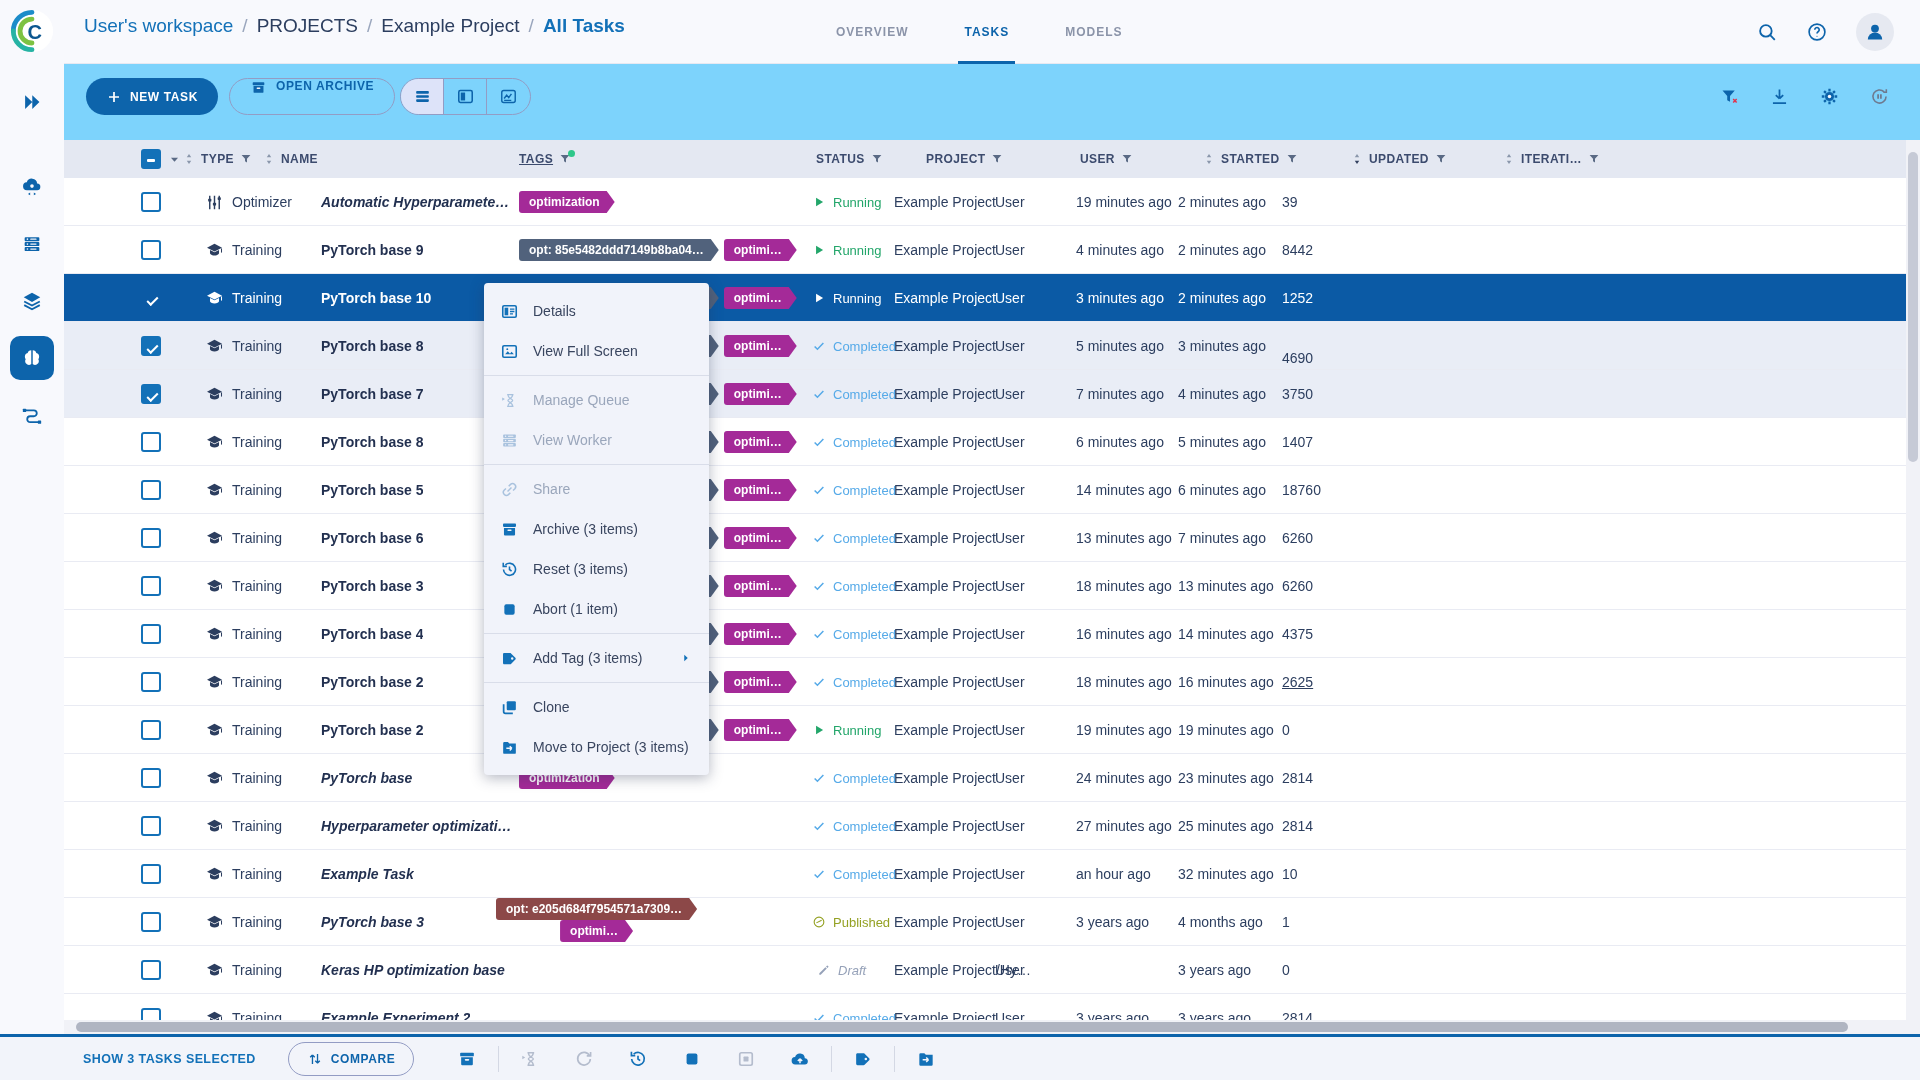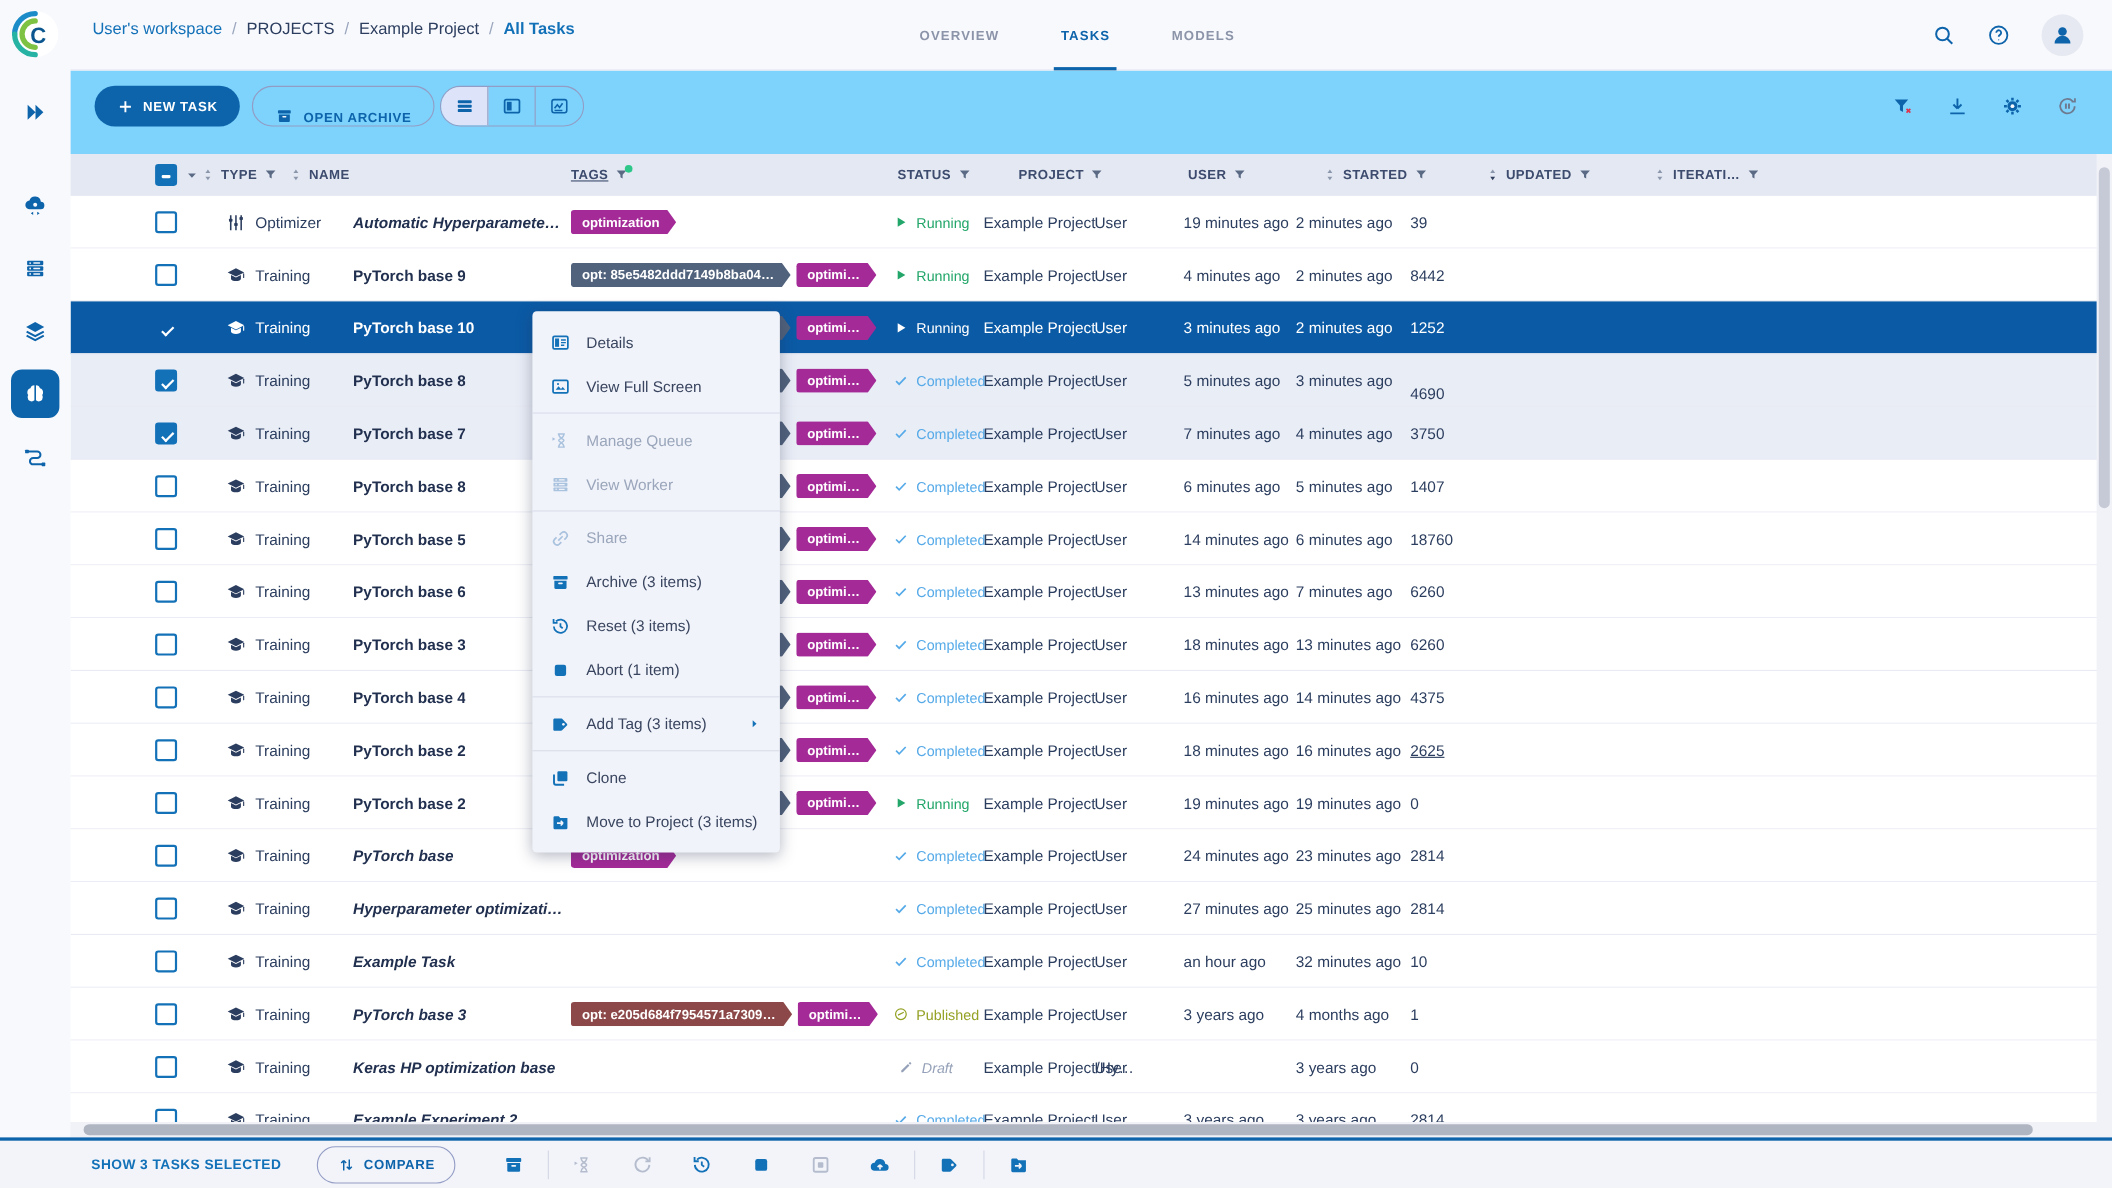--- a/index.html
+++ b/index.html
@@ -8,21 +8,21 @@
     --tag-magenta:#a42a98; --tag-slate:#51627c; --tag-maroon:#8c4848; --filter-dot:#2ec78a;
   }
   *{box-sizing:border-box;margin:0;padding:0}
   html,body{width:1920px;height:1080px;overflow:hidden}
   body{font-family:"Liberation Sans",sans-serif;background:#f8f9fd;position:relative;color:#2c3e5f}
   .ic{display:inline-flex;align-items:center;justify-content:center}
   .ic svg{width:100%;height:100%;display:block}
 
   
   .top{position:absolute;left:64px;top:0;right:0;height:64px;background:#f8f9fd;border-bottom:1px solid #e7e9f2;z-index:5}
-  .breadcrumbs{position:absolute;left:20px;top:0;height:52px;display:flex;align-items:center;font-size:15px;gap:9px;white-space:nowrap}
+  .breadcrumbs{position:absolute;left:20px;top:0;height:52px;display:flex;align-items:center;font-size:19px;gap:9px;white-space:nowrap}
   .crumb{color:#2c3e5f}
   .crumb.link{color:var(--primary);cursor:pointer}
   .crumb.active{color:var(--primary);font-weight:bold}
   .crumb-sep{color:#9aa6bd}
   .tabs{position:absolute;left:766px;top:0;height:64px;display:flex;align-items:stretch;gap:44px}
   .tab{display:flex;align-items:center;font-size:12px;font-weight:bold;letter-spacing:1px;color:#8b94a9;cursor:pointer;position:relative;padding:0 6px}
   .tab.active{color:var(--button)}
   .tab.active::after{content:"";position:absolute;left:0;right:0;bottom:0;height:3px;background:var(--button)}
   .top-icons{position:absolute;right:26px;top:0;height:64px;display:flex;align-items:center;gap:28px}
   .top-icons .ic{width:22px;height:22px;color:var(--button);cursor:pointer}
@@ -35,21 +35,21 @@
   .side-nav{position:absolute;left:0;top:80px;width:64px;display:flex;flex-direction:column;align-items:center}
   .side-item{width:44px;height:44px;margin-bottom:13px;border-radius:10px;display:flex;align-items:center;justify-content:center;color:var(--button);cursor:pointer}
   .side-item .ic{width:22px;height:22px}
   .side-item.active{background:var(--button);color:#fff}
   .side-item.gap-big{margin-top:28px}
 
   
   .toolbar{position:absolute;left:64px;top:64px;right:0;height:76px;background:#7dd3fc}
   .btn-primary{position:absolute;left:22px;top:14px;height:37px;padding:0 20px;border:none;border-radius:19px;background:var(--button);color:#fff;font-family:inherit;font-size:12px;font-weight:bold;letter-spacing:.6px;display:flex;align-items:center;gap:8px;cursor:pointer}
   .btn-primary .ic{width:16px;height:16px;color:#fff}
-  .btn-outline{position:absolute;left:165px;top:14px;height:37px;padding:0 20px;border:1px solid #939cc4;border-radius:19px;background:transparent;color:var(--button);font-family:inherit;font-size:12px;font-weight:bold;letter-spacing:.6px;display:flex;align-items:flex-end;gap:9px;cursor:pointer}
+  .btn-outline{position:absolute;left:165px;top:14px;height:37px;padding:0 20px;border:1px solid #939cc4;border-radius:19px;background:transparent;color:var(--button);font-family:inherit;font-size:12px;font-weight:bold;letter-spacing:.6px;display:flex;align-items:flex-start;gap:9px;cursor:pointer}
   .btn-outline .ic{width:17px;height:17px}
   .view-toggle{position:absolute;left:336px;top:14px;height:37px;display:flex;border:1px solid #939cc4;border-radius:19px;overflow:hidden}
   .vt-seg{width:43px;display:flex;align-items:center;justify-content:center;color:var(--button);cursor:pointer;border-right:1px solid #939cc4}
   .vt-seg:last-child{border-right:none}
   .vt-seg.active{background:#dde3f9}
   .vt-seg .ic{width:19px;height:19px}
   .toolbar-right{position:absolute;right:30px;top:14px;height:37px;display:flex;align-items:center;gap:29px}
   .toolbar-right .ic{width:21px;height:21px;color:var(--button);cursor:pointer}
   .toolbar-right .ic.muted{color:#6e7a8f}
 
@@ -894,21 +894,21 @@
         <span class="ic">
           <svg viewBox="0 0 24 24" fill="currentColor">
             <path d="M12 3.6L2.5 8.4 12 13.2l9.5-4.8z"></path>
             <path d="M6.3 11.4v4.2c0 1.5 2.6 2.8 5.7 2.8s5.7-1.3 5.7-2.8v-4.2L12 14.3z"></path>
             <rect x="20.2" y="9.3" width="1.3" height="5.4" rx=".6"></rect>
           </svg>
         </span>
         <span>Training</span>
       </div>
       <div class="cell cell-name ital" style="left: 257px;">PyTorch base 3</div>
-      <div class="cell" style="left: 455px;">
+      <div class="cell" style="left: 432px; flex-direction: column;">
         <span class="chip maroon">opt: e205d684f7954571a7309…</span>
         <span class="chip magenta">optimi…</span>
       </div>
       <div class="cell cell-status st-published" style="left: 748px;">
         <span class="ic">
           <svg viewBox="0 0 24 24" fill="none" stroke="currentColor" stroke-width="1.9">
             <circle cx="12" cy="12" r="8.3"></circle>
             <path d="M7.5 13.5l9-4.5"></path>
           </svg>
         </span>

